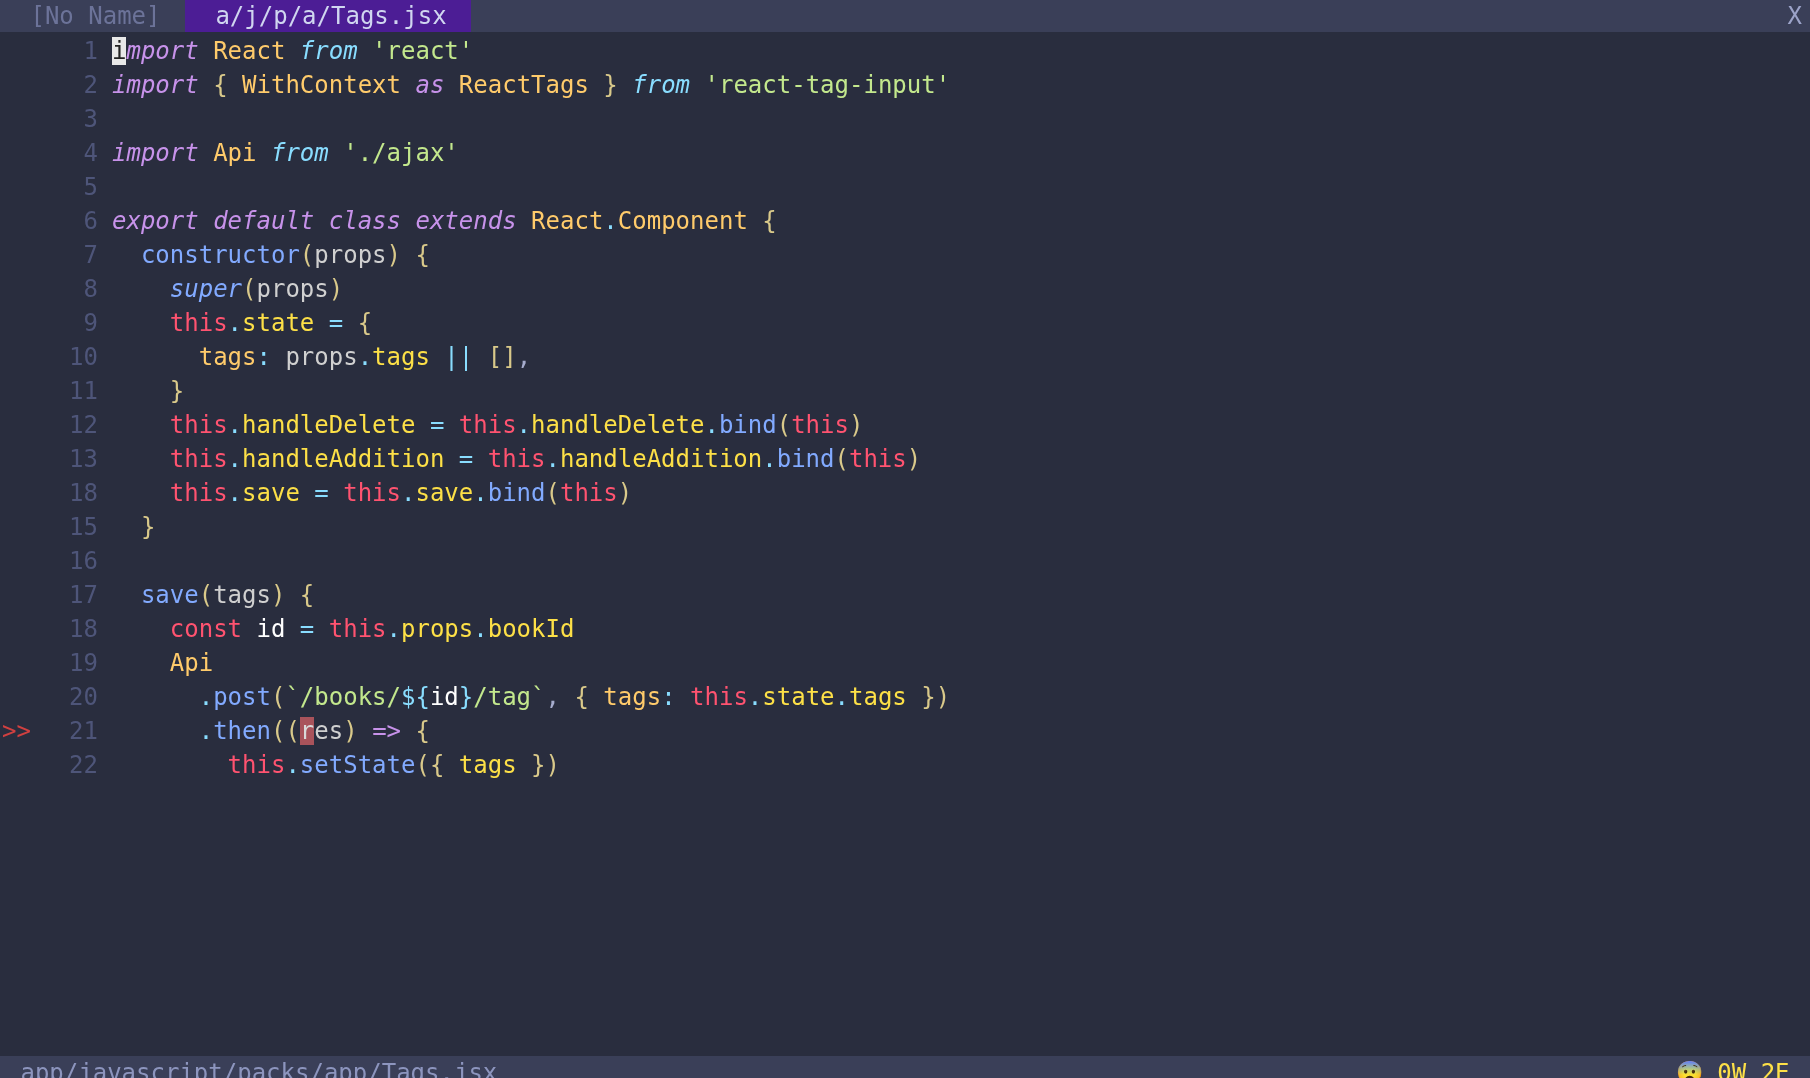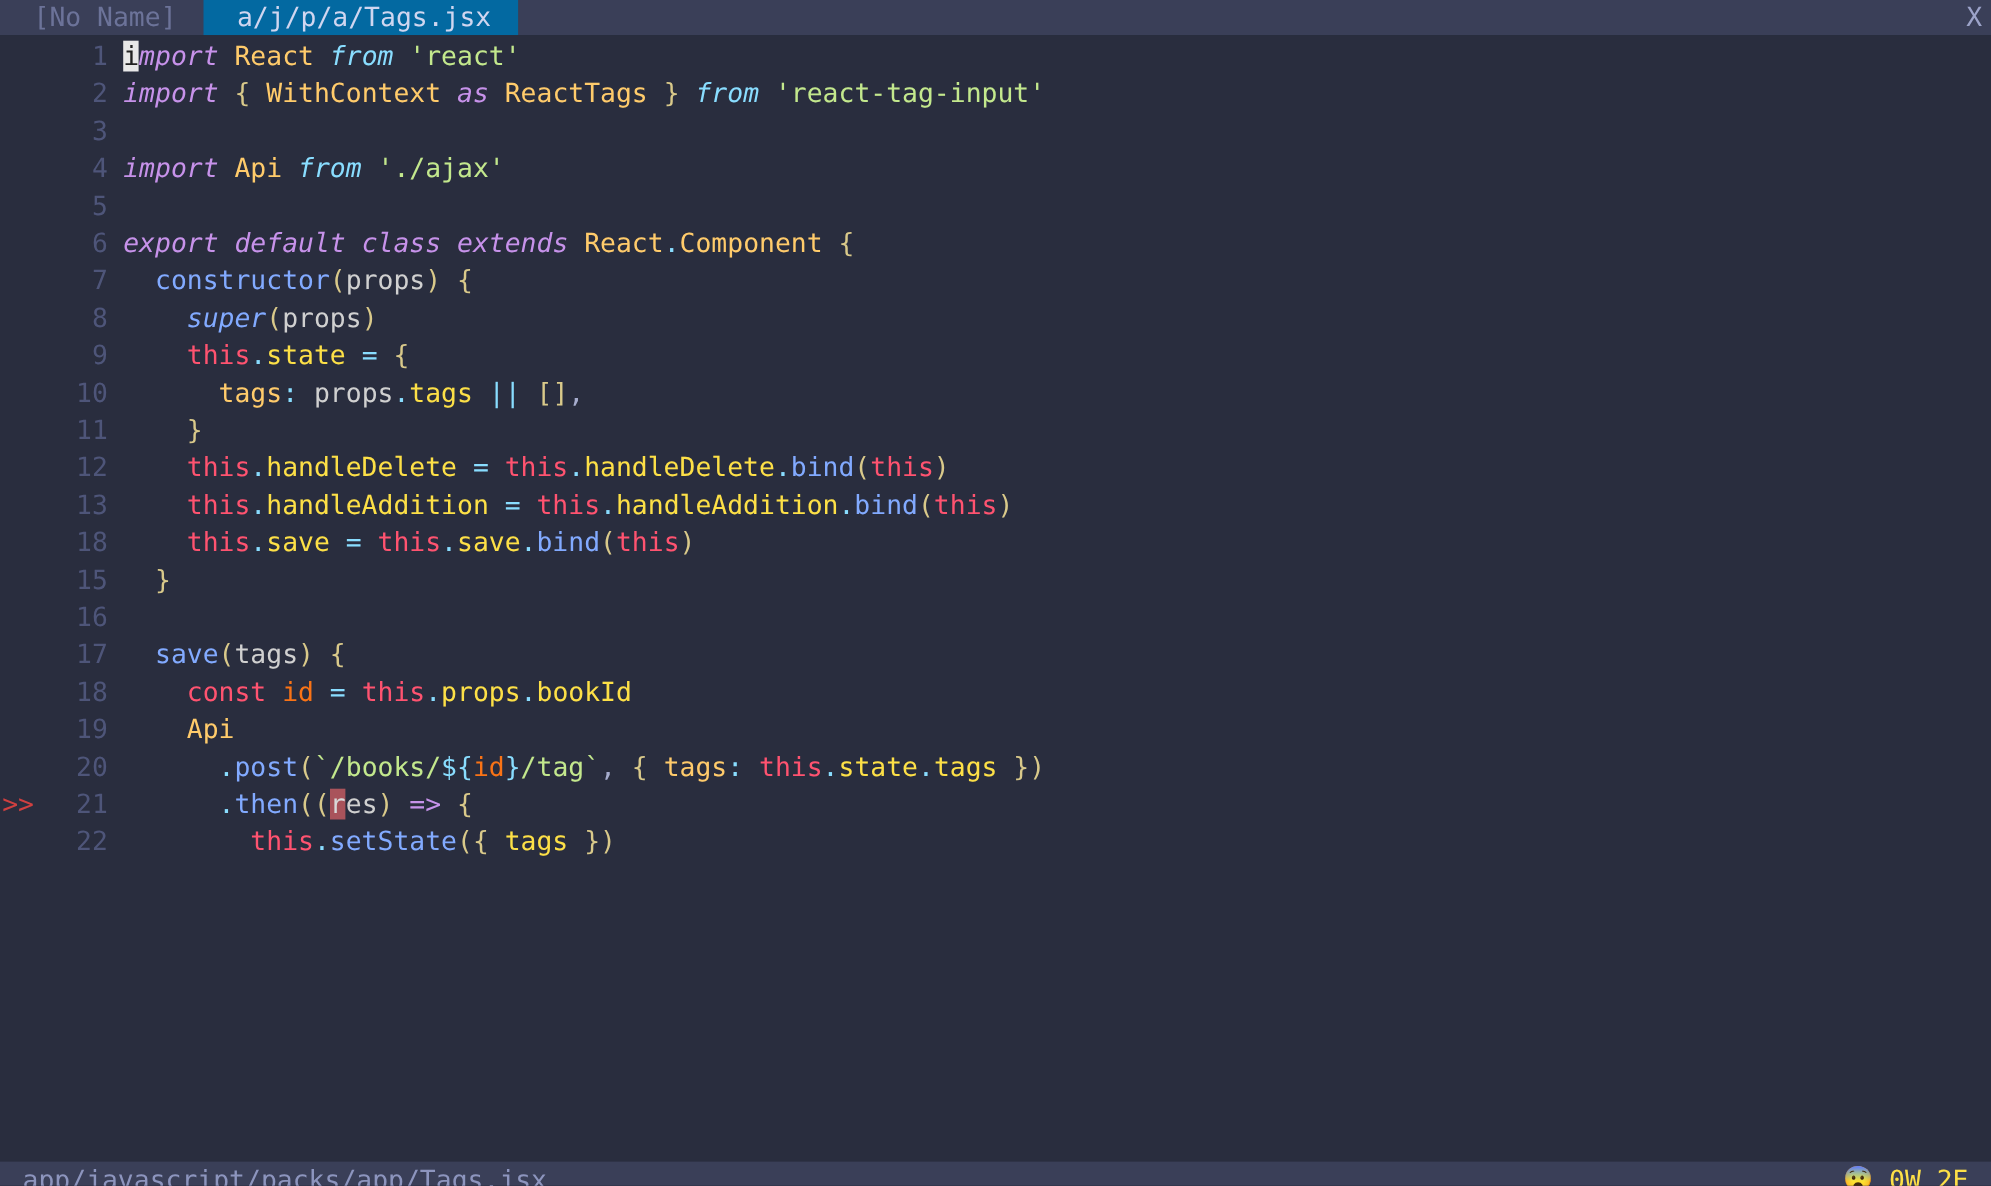--- a/index.html
+++ b/index.html
@@ -24,21 +24,21 @@
     height: 32px;
     line-height: 32px;
     user-select: none;
   }
   .tab {
     padding: 0 10px 0 16px;
     white-space: pre;
   }
   .tab.inactive { color: #6c7399; }
   .tab.active {
-    background: #0369a1;
+    background: #4c1d95;
     color: #d0d6f0;
   }
   .tabline .filler { flex: 1; }
   .tabline .close {
     padding: 0 8px;
     background: #3a3f58;
     color: #9ca3c9;
   }
 
   
@@ -82,21 +82,21 @@
   .str  { color: #c3e88d; }                       
   .op   { color: #89ddff; }                       
   .pn   { color: #d9c98a; }                       
   .prop { color: #ffcb6b; }                       
   .this { color: #ff5370; }                       
   .def  { color: #d0d0d0; }                       
   .mem  { color: #fde047; }                       
   .arr  { color: #c792ea; }                       
   .cm   { color: #a6accd; }                       
   .from { color: #89ddff; font-style: italic; }   
-  .id   { color: #f97316; }
+  .id   { color: #ffffff; }
 
   
   .statusline {
     display: flex;
     background: #3a3f58;
     color: #8d95be;
     height: 22px;
     line-height: 34px;
     padding: 0 6px 0 6px;
     white-space: pre;

